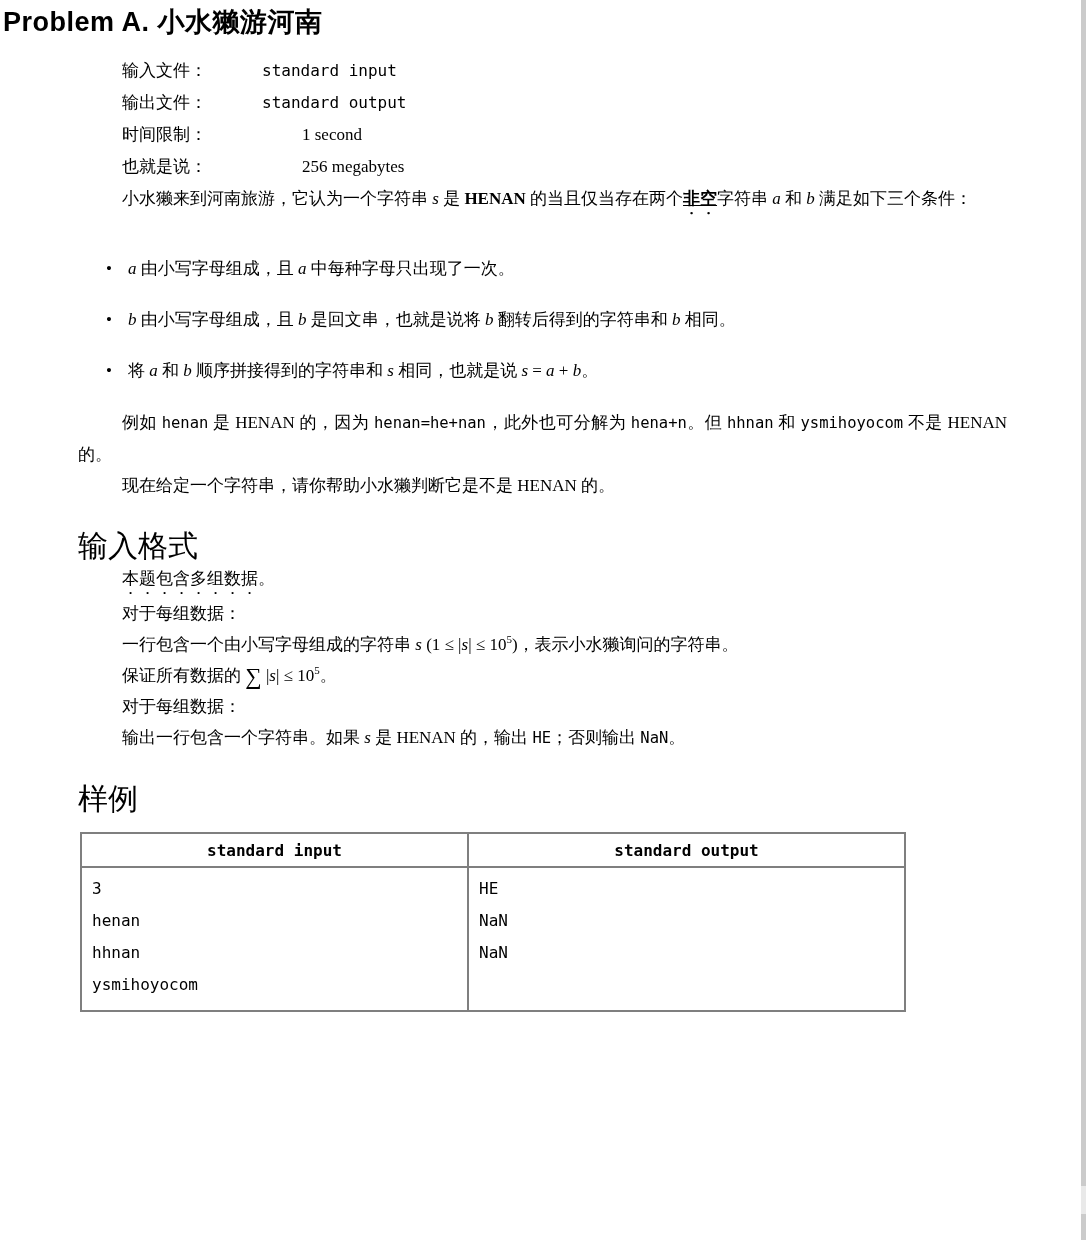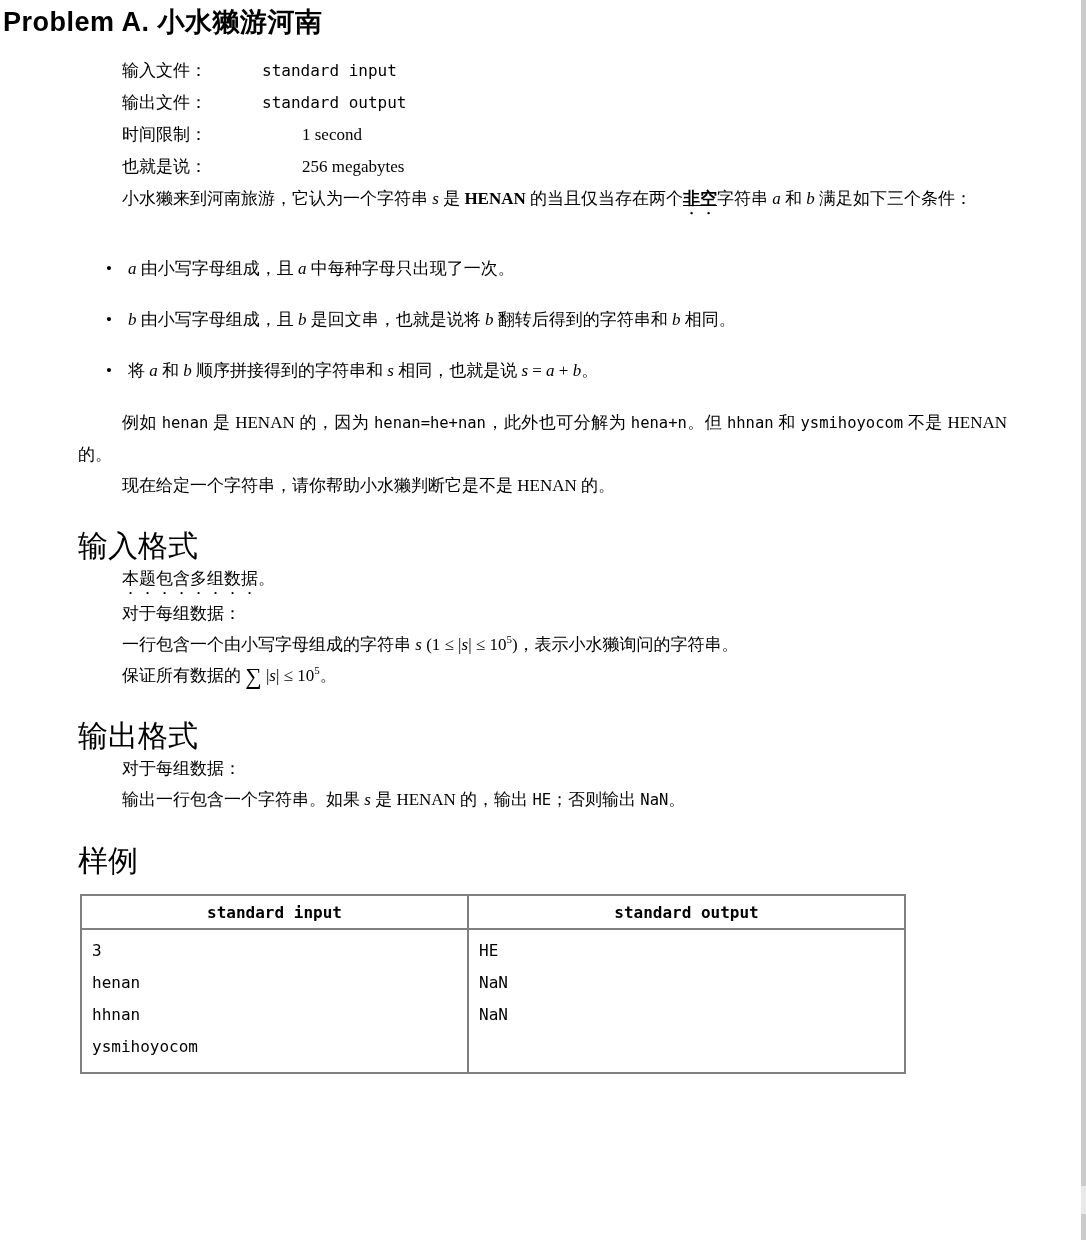--- a/index.html
+++ b/index.html
@@ -161,21 +161,20 @@
 
     <p class="body-par p2"><span class="seg-p">例如 </span><span class="seg-m">henan</span><span class="seg-p"> 是 HENAN 的，因为 </span><span class="seg-m">henan=he+nan</span><span class="seg-p">，此外也可分解为 </span><span class="seg-m">hena+n</span><span class="seg-p">。但 </span><span class="seg-m">hhnan</span><span class="seg-p"> 和 </span><span class="seg-m">ysmihoyocom</span><span class="seg-p"> 不是 HENAN 的。</span></p>
     <p class="body-par p3">现在给定一个字符串，请你帮助小水獭判断它是不是 HENAN 的。</p>
 
     <h2 class="section-heading">输入格式</h2>
     <p class="section-line mt-first"><span class="seg-d">本题包含多组数据</span><span class="seg-p">。</span></p>
     <p class="section-line mt-line"><span class="seg-p">对于每组数据：</span></p>
     <p class="section-line mt-line"><span class="seg-p">一行包含一个由小写字母组成的字符串 </span><span class="seg-i">s</span><span class="seg-p"> (1 ≤ |</span><span class="seg-i">s</span><span class="seg-p">| ≤ 10</span><sup class="seg-sup">5</sup><span class="seg-p">)，表示小水獭询问的字符串。</span></p>
     <p class="section-line mt-line"><span class="seg-p">保证所有数据的 </span><span class="seg-sum">∑</span><span class="seg-p"> |</span><span class="seg-i">s</span><span class="seg-p">| ≤ 10</span><sup class="seg-sup">5</sup><span class="seg-p">。</span></p>
 
-    <h2 class="section-heading">输出格式</h2>
     <p class="section-line mt-first"><span class="seg-p">对于每组数据：</span></p>
     <p class="section-line mt-line"><span class="seg-p">输出一行包含一个字符串。如果 </span><span class="seg-i">s</span><span class="seg-p"> 是 HENAN 的，输出 </span><span class="seg-m">HE</span><span class="seg-p">；否则输出 </span><span class="seg-m">NaN</span><span class="seg-p">。</span></p>
 
     <h2 class="section-heading">样例</h2>
 
     <table class="sample-table">
       <thead>
         <tr>
           <th class="col-input">standard input</th>
           <th>standard output</th>

